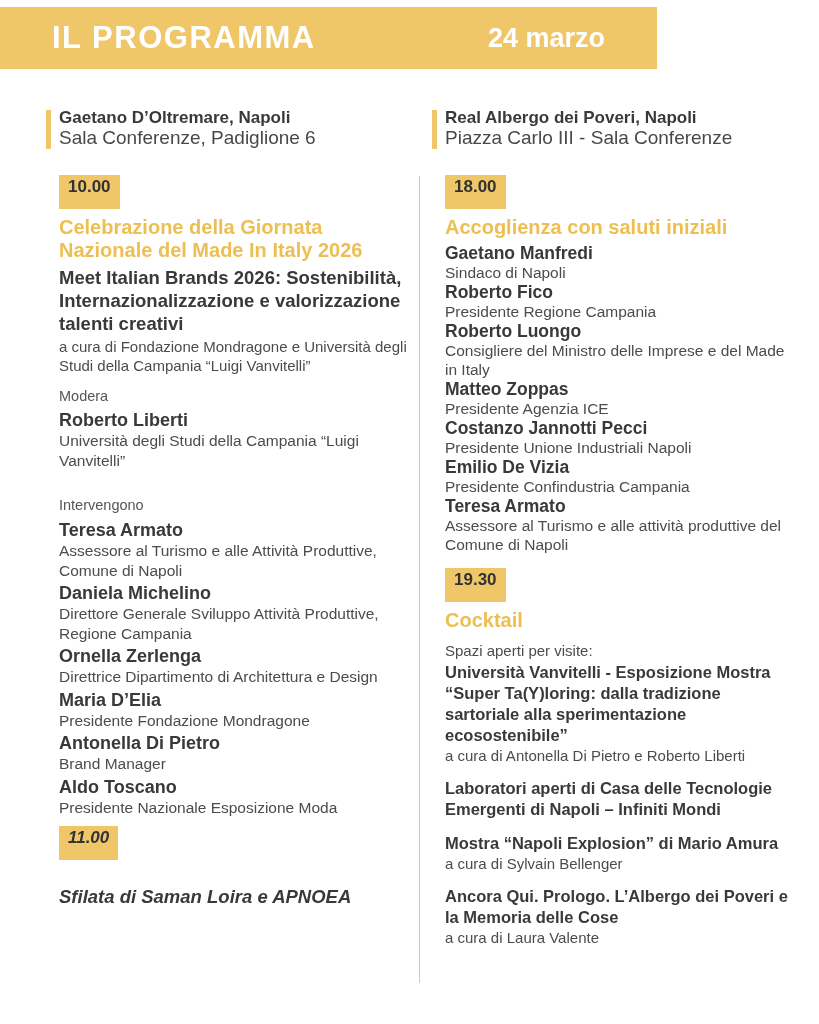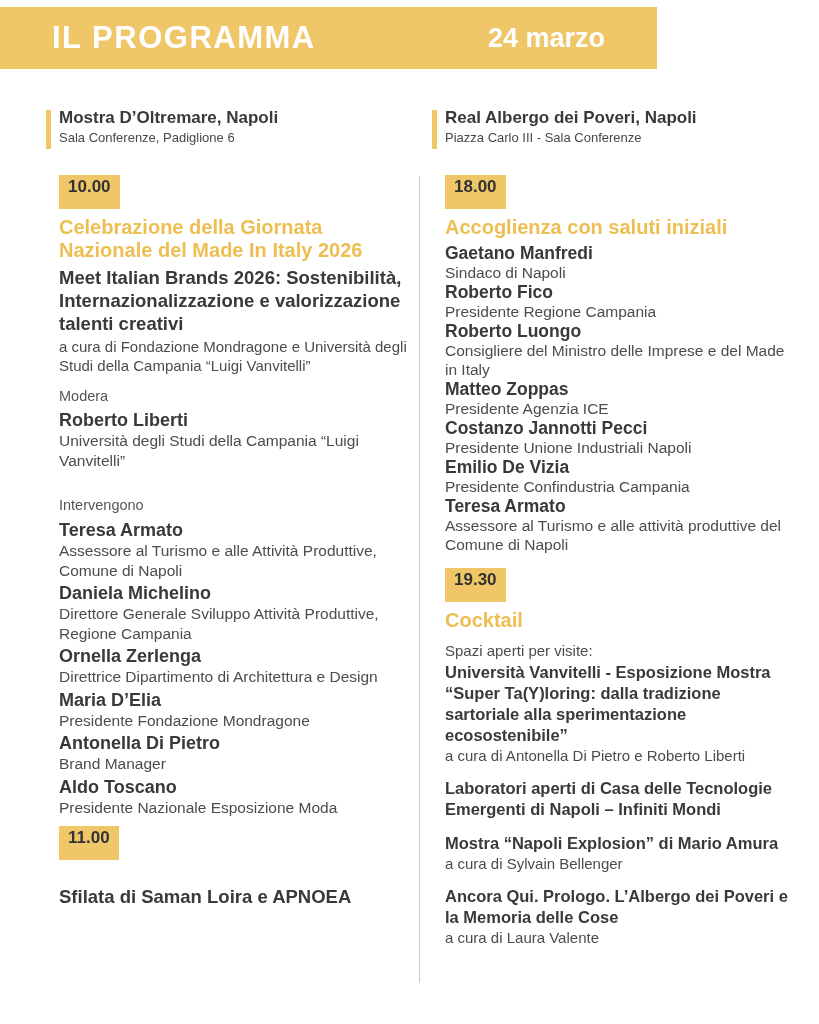--- a/index.html
+++ b/index.html
@@ -25,37 +25,37 @@
   }
   .header-title{color:#fff;font-size:31px;font-weight:700;letter-spacing:1.5px;}
   .header-date{color:#fff;font-size:27px;font-weight:700;}
   .divider{position:absolute;left:419px;top:176px;width:1px;height:807px;background:var(--divider);}
   .col{position:absolute;top:107px;}
   .col-left{left:59px;width:352px;}
   .col-right{left:445px;width:350px;}
   .venue{position:relative;margin-bottom:27px;}
   .venue-bar{position:absolute;left:-13px;top:3px;width:5px;height:39px;background:var(--accent);}
   .venue-name{font-weight:700;font-size:17px;line-height:21px;color:var(--dark);}
-  .venue-detail{font-size:13px;line-height:20px;color:#47484A;}
+  .venue-detail{font-size:19px;line-height:20px;color:#47484A;}
   .time-badge{
     display:inline-block;background:var(--accent);color:#323234;
     font-weight:700;font-size:17px;line-height:20px;
     padding:2px 9px 12px;margin-bottom:7px;
   }
   .gold-title{color:var(--gold);font-weight:700;font-size:20px;line-height:23px;margin:0 0 4px;}
   .session-title{font-weight:700;font-size:18.5px;line-height:23px;color:var(--dark);margin:0 0 2px;}
   .note{font-size:15px;line-height:19px;color:var(--gray);}
   .role-label{font-size:14.5px;line-height:18px;color:var(--label);margin:12px 0 5px;}
   .role-label.spaced{margin-top:26px;margin-bottom:6px;}
   .person-name{font-weight:700;font-size:18px;line-height:21px;color:var(--dark);}
   .person-role{font-size:15.5px;line-height:19.5px;color:var(--gray);}
   .col-left .speaker{margin-bottom:3px;}
   .col-right .person-name{font-size:17.5px;line-height:20px;}
   .col-right .person-role{line-height:19px;}
-  .session-2-left{margin-top:9px;}
+  .session-2-left{margin-top:9px;font-style:italic;}
   .session-2-right{margin-top:14px;}
   .cocktail-intro{margin-top:9px;margin-bottom:2px;}
   .event{margin-top:13px;}
   .event-title{font-weight:700;font-size:16.5px;line-height:21px;color:var(--dark);margin:0;}
   .event-curator{font-size:15px;line-height:19px;color:var(--gray);}
   .sfilata-title{font-weight:700;font-size:18.5px;line-height:23px;color:var(--dark);margin-top:18px;}
 </style>
 </head>
 <body>
 
@@ -63,21 +63,21 @@
   <div class="header-title">IL PROGRAMMA</div>
   <div class="header-date">24 marzo</div>
 </div>
 
 <div class="divider"></div>
 
 <div class="col col-left">
 
   <div class="venue">
     <span class="venue-bar"></span>
-    <div class="venue-name">Mostra D’Oltremare, Napoli</div>
+    <div class="venue-name">Gaetano D’Oltremare, Napoli</div>
     <div class="venue-detail">Sala Conferenze, Padiglione 6</div>
   </div>
 
   <div>
     <div class="time-badge">10.00</div>
     <div class="gold-title">Celebrazione della Giornata Nazionale del Made In Italy 2026</div>
     <div class="session-title">Meet Italian Brands 2026: Sostenibilità, Internazionalizzazione e valorizzazione talenti creativi</div>
     <div class="note">a cura di Fondazione Mondragone e Università degli Studi della Campania “Luigi Vanvitelli”</div>
 
     <div class="role-label">Modera</div>

